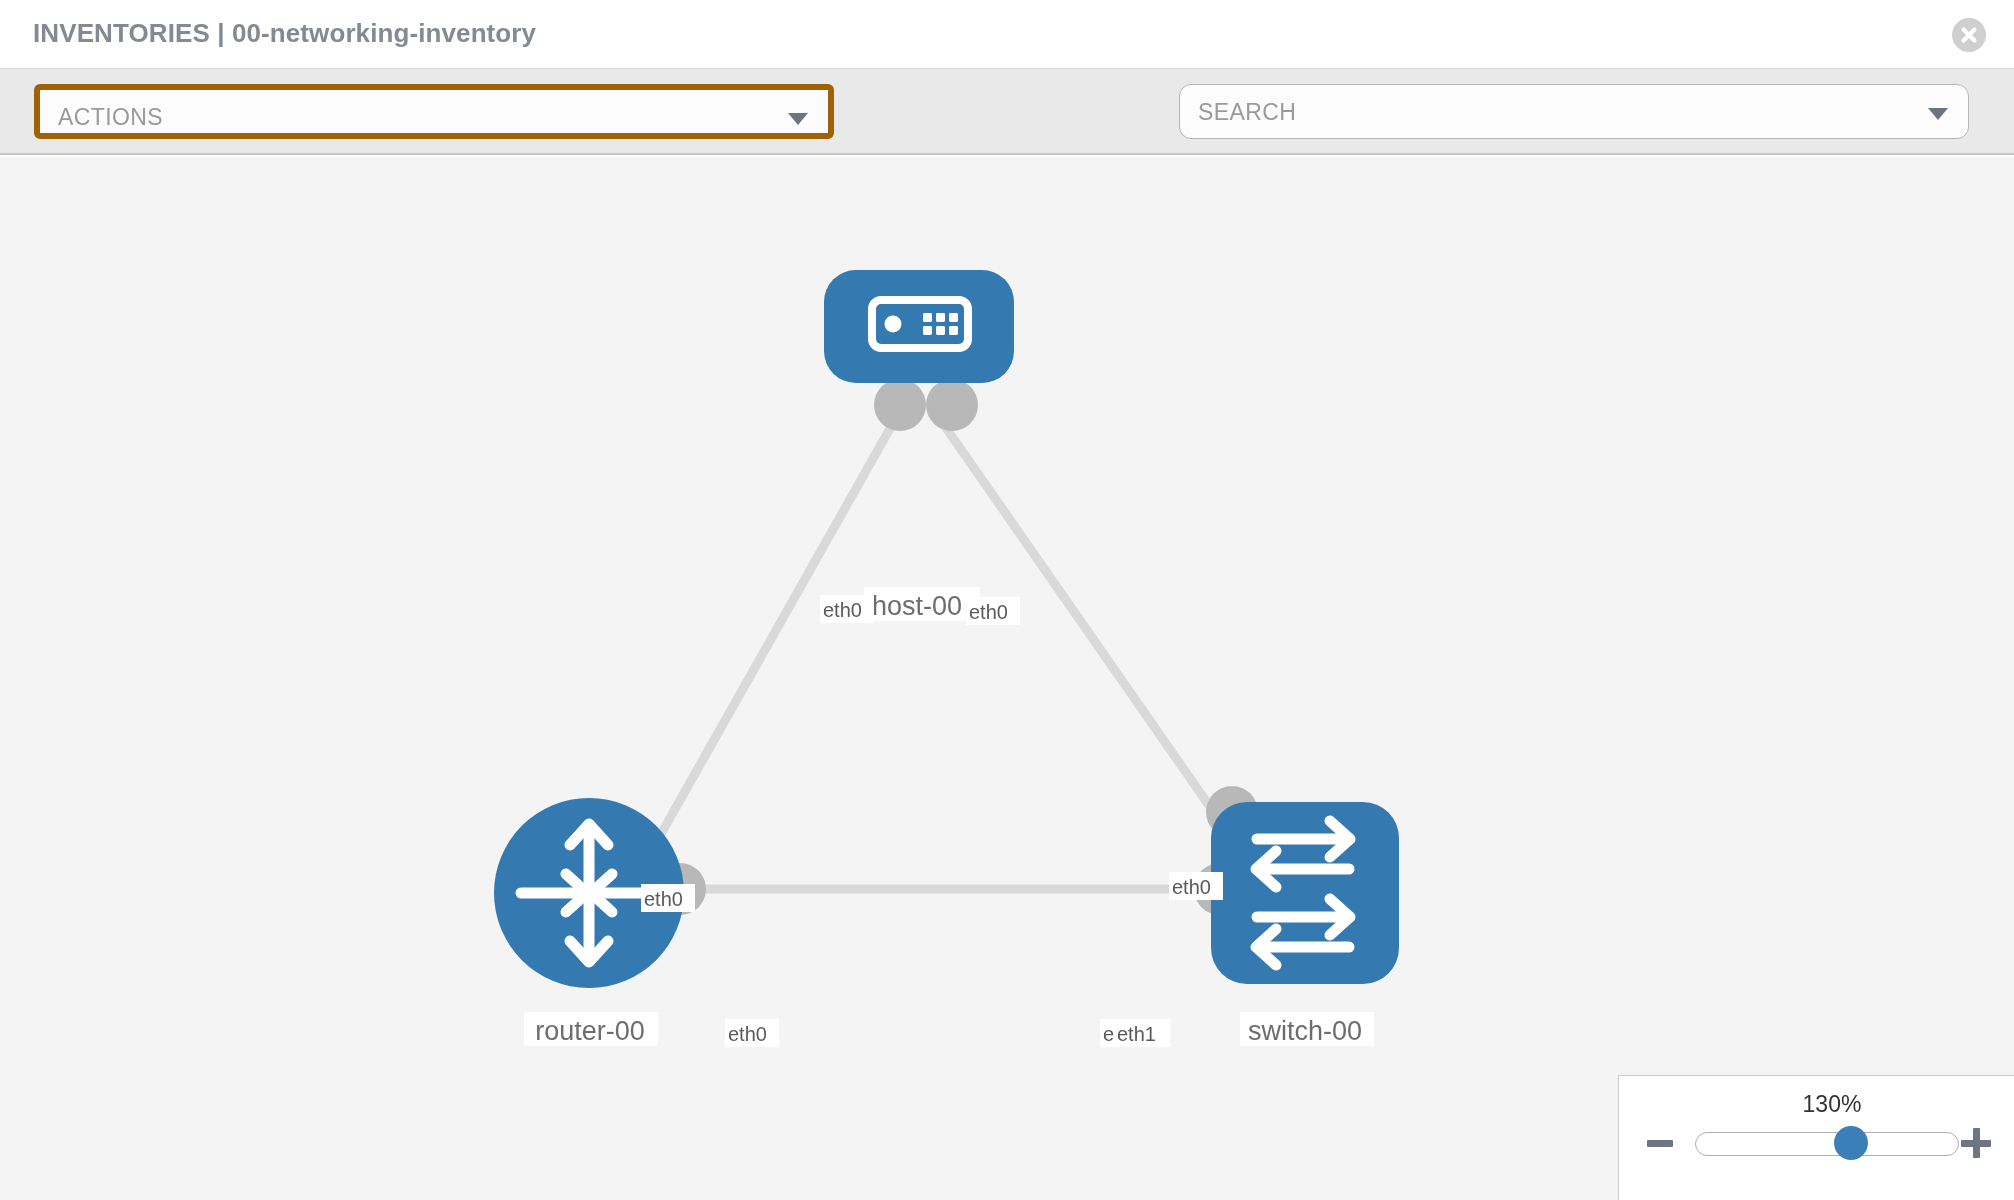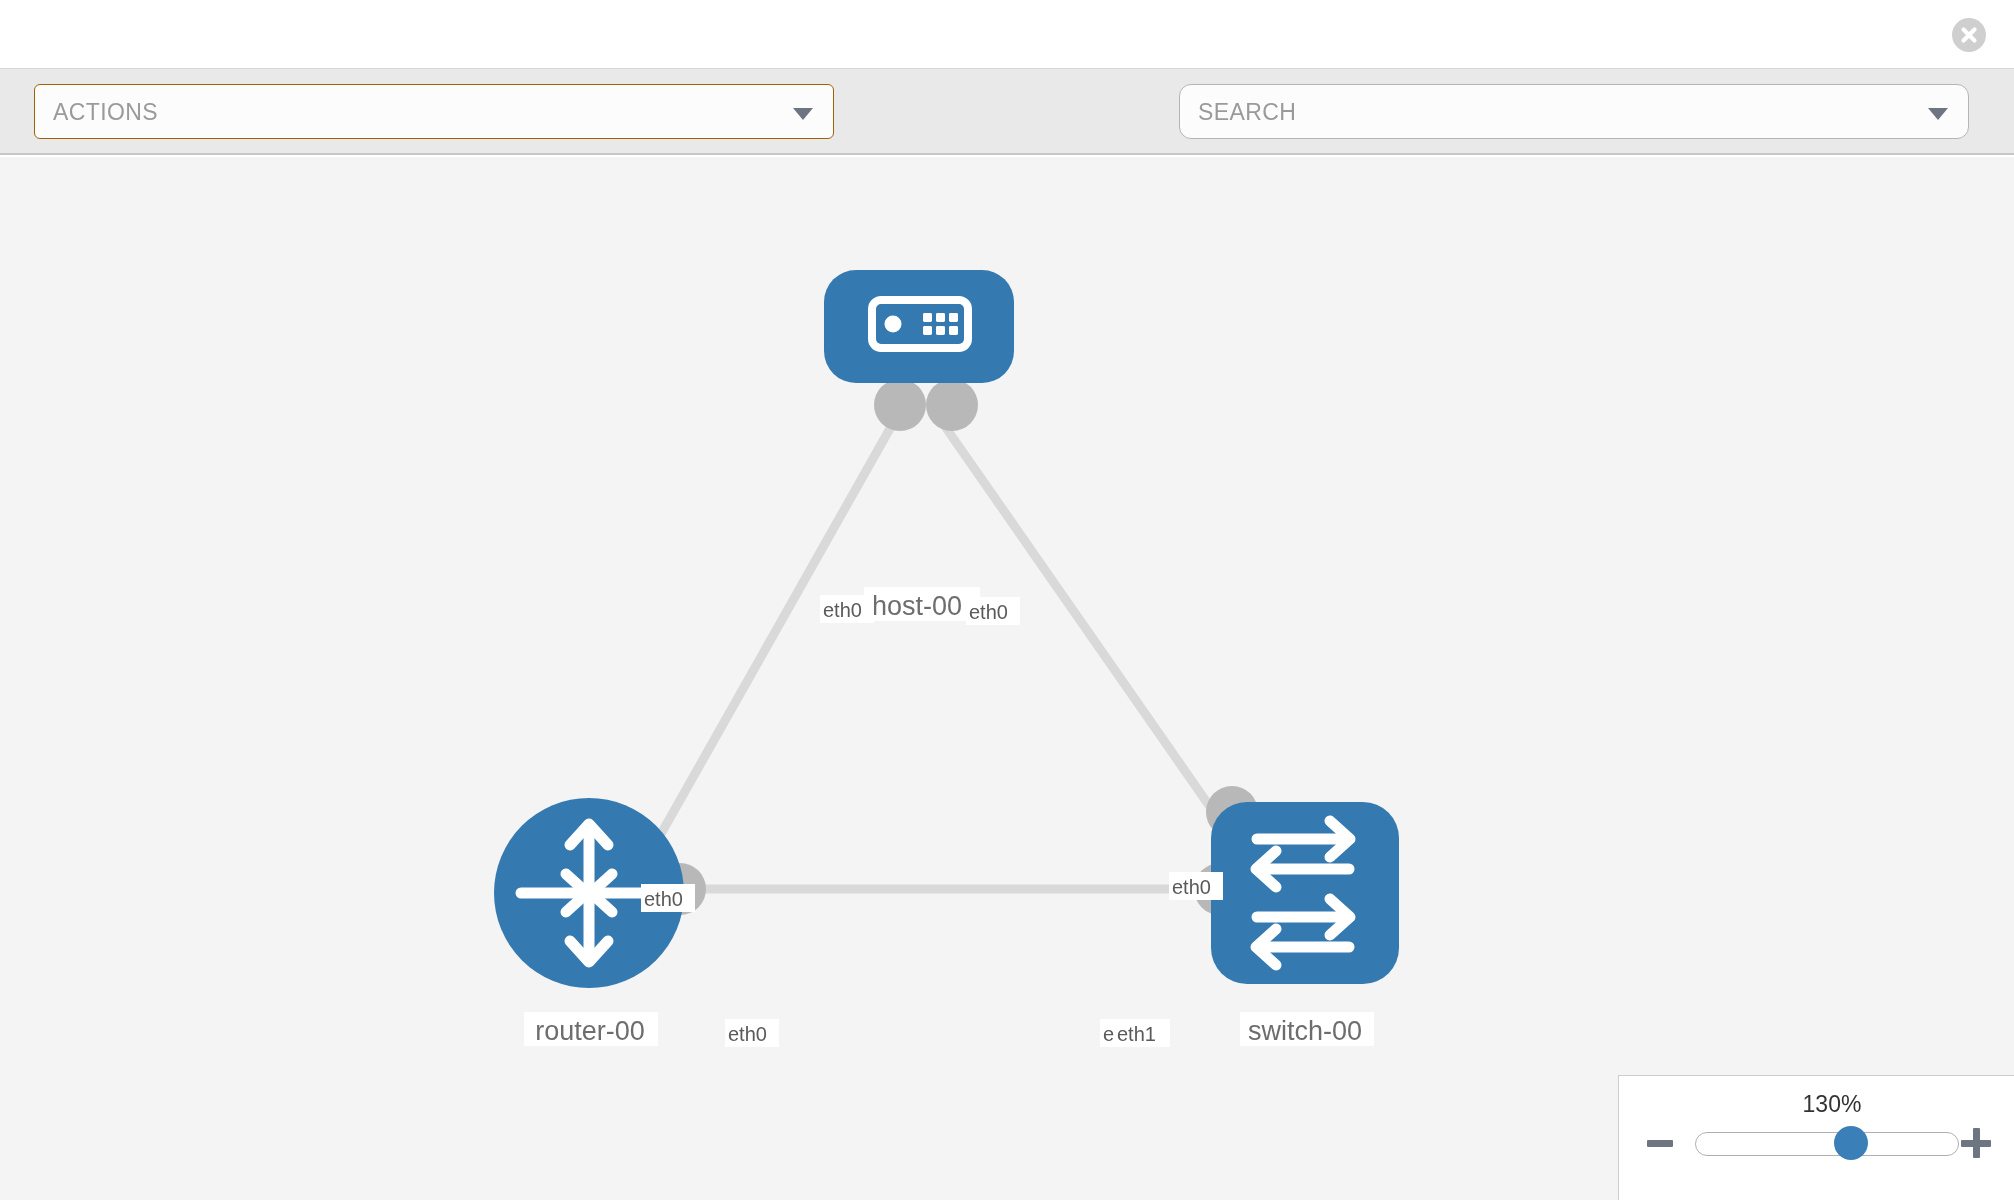--- a/index.html
+++ b/index.html
@@ -56,21 +56,21 @@
     background: #e9e9e9;
     border-bottom: 2px solid #c6c6c6;
   }
   .actions-select {
     position: absolute;
     left: 34px;
     top: 15px;
     width: 800px;
     height: 55px;
     background: #fcfcfc;
-    border: 1px solid #a16207;
+    border: 6px solid #a16207;
     border-radius: 6px;
   }
   .actions-select .sel-label {
     position: absolute;
     left: 18px;
     top: 14px;
     font-size: 23px;
     color: #9a9a9a;
     letter-spacing: 0.4px;
   }
@@ -210,20 +210,21 @@
   }
   .zoom-plus::before { left: 0; top: 12px; width: 30px; height: 7px; }
   .zoom-plus::after  { top: 0; left: 12px; width: 7px; height: 30px; }
 </style>
 </head>
 <body>
 
 <div id="app">
 
   <div class="header">
+    <div class="header-title">INVENTORIES | 00-networking-inventory</div>
 
     <div class="close-btn">
       <svg width="34" height="34" viewBox="0 0 34 34">
         <circle cx="17" cy="17" r="17" fill="#cfcfcf"></circle>
         <path d="M11.5 11.5 L22.5 22.5 M22.5 11.5 L11.5 22.5" stroke="#ffffff" stroke-width="4.2" stroke-linecap="round"></path>
       </svg>
     </div>
   </div>
 
   <div class="toolbar">

